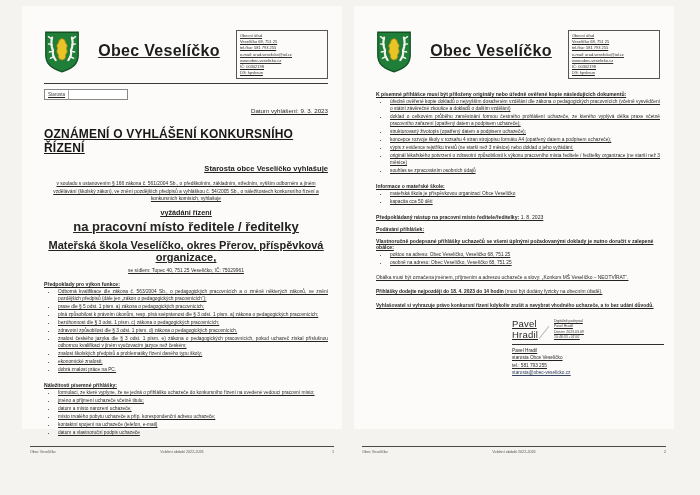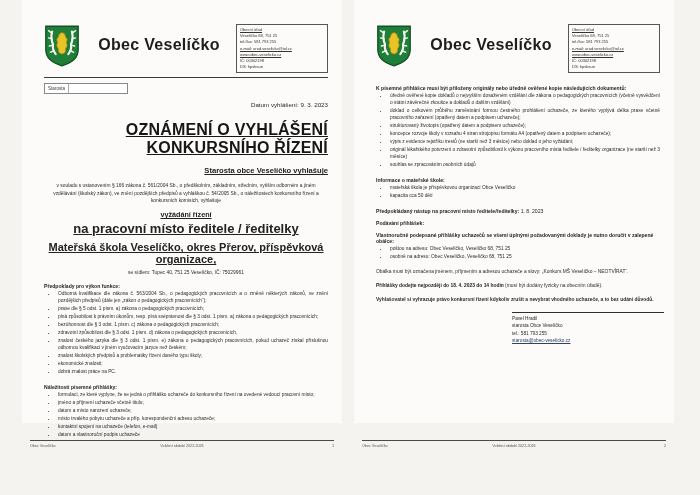--- a/index.html
+++ b/index.html
@@ -3,41 +3,41 @@
 <meta charset="utf-8">
 <style>
   html,body{margin:0;padding:0;}
   body{
     width:700px;height:495px;position:relative;
     background:#f4f3f0;
     font-family:"Liberation Sans", sans-serif;
     color:#222;
     -webkit-font-smoothing:antialiased;
   }
-  .page{position:absolute;top:0;width:320px;height:423px;background:#fcfbf9;}
+  .page{position:absolute;top:6px;width:320px;height:423px;background:#fcfbf9;text-decoration:underline;}
   #page-1{left:22px;}
   #page-2{left:354px;}
   .page-inner{position:relative;padding:24px 14px 0 22px;height:100%;box-sizing:border-box;}
 
   
   .hdr{display:flex;align-items:flex-start;}
   .hdr .crest{flex:0 0 38px;}
   .hdr .muni{flex:1;text-align:center;font-size:16px;font-weight:bold;letter-spacing:.3px;margin-top:12px;color:#1d1d1d;}
   .contact-box{flex:0 0 84px;border:1px solid #555;padding:2px 3px;font-size:4px;line-height:1.55;color:#333;}
   .contact-box .u{text-decoration:underline;}
   .hdr-rule{border:none;border-top:1.4px solid #3a3a3a;margin:4px 0 0 0;}
 
   .starosta-row{margin-top:5px;display:flex;align-items:center;}
   .starosta-box{display:flex;border:1px solid #888;height:9px;width:82px;background:#fff;}
   .starosta-box .lbl{font-size:4.6px;padding:1.5px 3px;border-right:1px solid #aaa;color:#444;}
   .starosta-box .field{flex:1;}
   .date-line{text-align:right;font-size:6.2px;margin-top:7px;color:#2a2a2a;}
 
   
-  .doc-title{margin-top:13px;text-align:right;font-size:16px;font-weight:bold;text-decoration:underline;letter-spacing:.2px;color:#171717;}
+  .doc-title{margin-top:13px;text-align:left;font-size:12px;font-weight:bold;text-decoration:underline;letter-spacing:.2px;color:#171717;}
   .doc-sub{margin-top:9px;text-align:right;font-size:7.6px;font-weight:bold;text-decoration:underline;}
   .intro{margin:7px 6px 0 6px;text-align:center;font-size:4.9px;line-height:1.5;color:#2b2b2b;}
   .ann{margin-top:6px;text-align:center;font-weight:bold;text-decoration:underline;}
   .ann.a1{font-size:7.2px;}
   .ann.a2{font-size:13px;margin-top:2px;}
   .ann.a3{font-size:11px;margin-top:5px;}
   .seat{margin-top:5px;text-align:center;font-size:4.9px;color:#2b2b2b;}
 
   .sec-h{margin-top:8px;font-size:5.1px;font-weight:bold;color:#1d1d1d;}
   .sec-h.tight{margin-top:6px;}
@@ -192,20 +192,33 @@
       <li>osobně na adresu: Obec Veselíčko, Veselíčko 68, 751 25</li>
     </ul>
 
     <div class="para">Obálka musí být označena jménem, příjmením a adresou uchazeče a slovy: „Konkurs MŠ Veselíčko – NEOTVÍRAT“.</div>
 
     <div class="para"><b>Přihlášky dodejte nejpozději do 18. 4. 2023 do 14 hodin</b><span> (musí být dodány fyzicky na obecním úřadě).</span></div>
 
     <div class="para" style="font-weight:bold;">Vyhlašovatel si vyhrazuje právo konkursní řízení kdykoliv zrušit a nevybrat vhodného uchazeče, a to bez udání důvodů.</div>
 
     <div class="sig-wrap">
+      <div class="sig-top">
+        <div class="sig-name">
+          <div>Pavel</div>
+          <div>Hradil</div>
+        </div>
+        <div class="sig-slash"></div>
+        <div class="sig-digital">
+          <div>Digitálně podepsal</div>
+          <div>Pavel Hradil</div>
+          <div>Datum: 2023.03.09</div>
+          <div>10:48:33 +01'00'</div>
+        </div>
+      </div>
       <hr class="sig-rule">
       <div class="sig-lines">
         <div>Pavel Hradil</div>
         <div>starosta Obce Veselíčko</div>
         <div>tel.: 581 793 255</div>
         <div class="mail">starosta@obec-veselicko.cz</div>
       </div>
     </div>
 
     <div class="pfooter">

